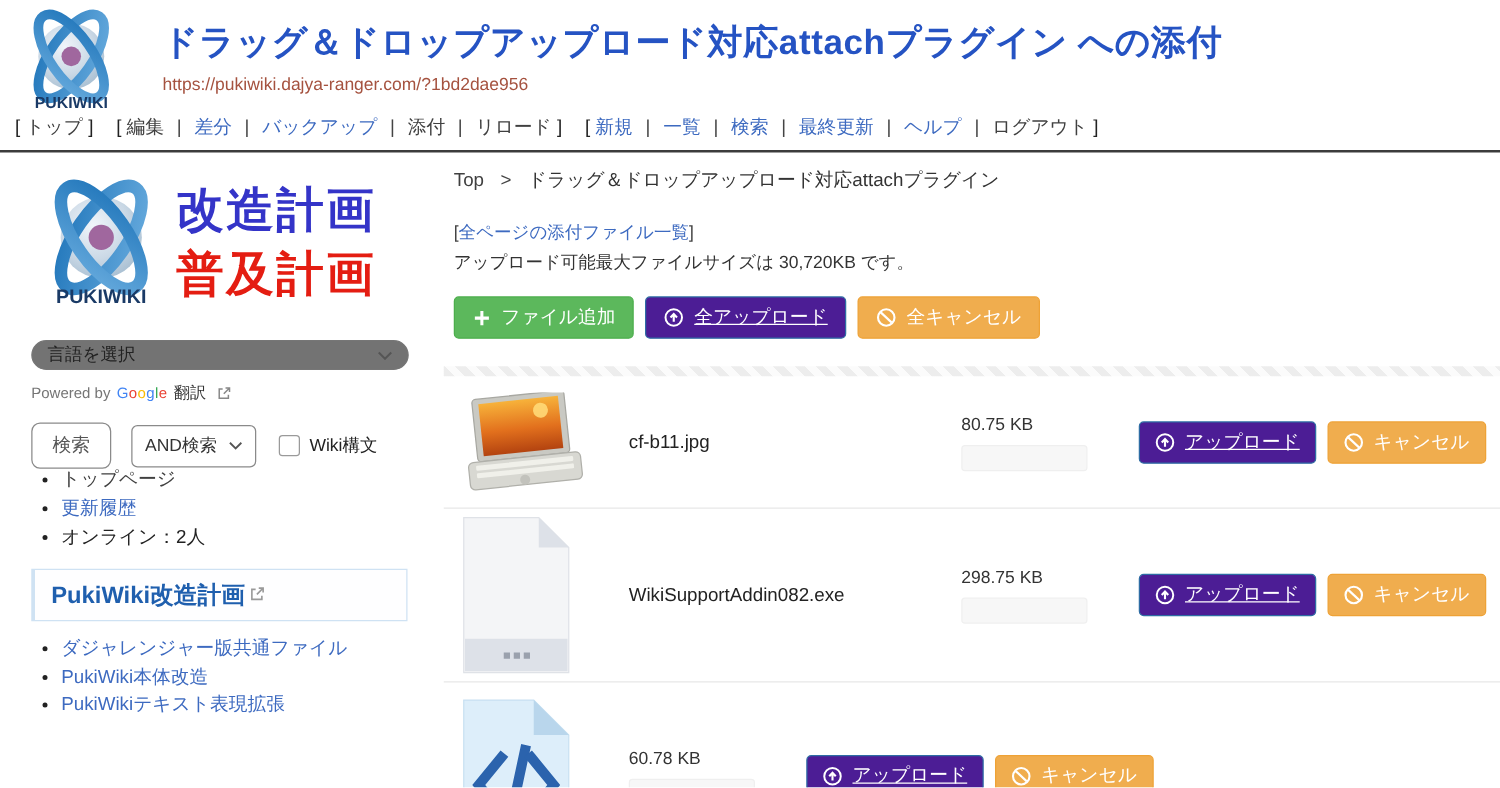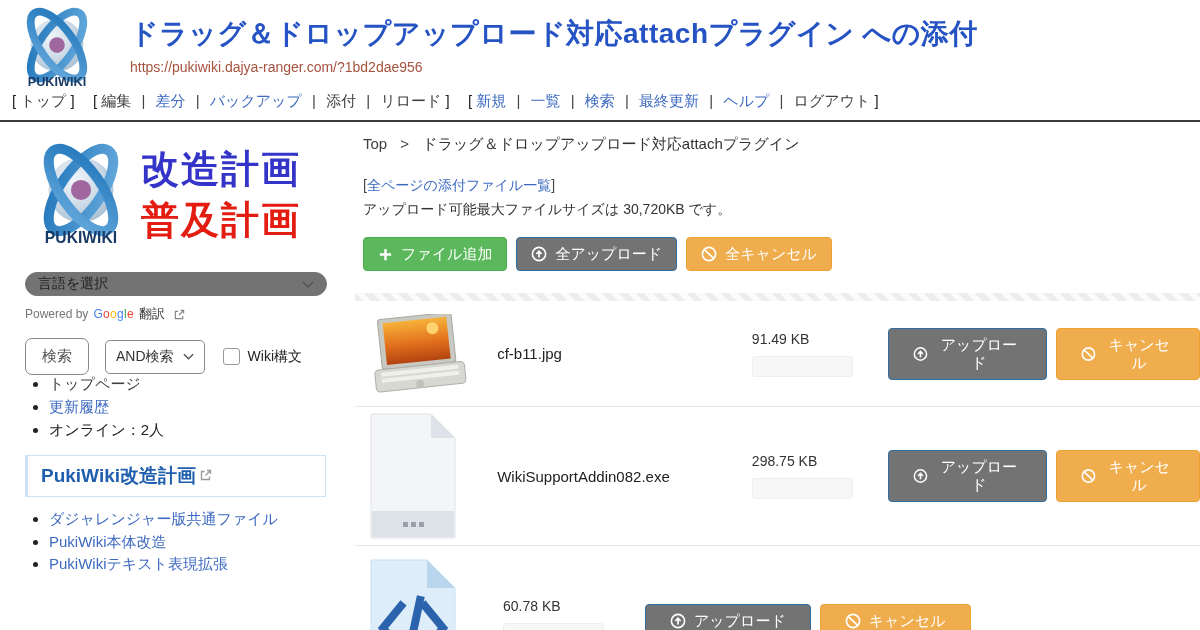--- a/index.html
+++ b/index.html
@@ -72,38 +72,38 @@
   .breadcrumb { padding-left:8px; font-size:15px; color:#333; }
   .breadcrumb .sep { margin:0 9px; color:#444; }
   .attach-link-row { margin-top:23px; padding-left:8px; font-size:14px; color:#444; }
   .max-size { margin-top:6px; padding-left:8px; font-size:14px; color:#333; }
 
   .action-row { margin-top:18px; padding-left:8px; display:flex; gap:9px; }
   .btn { display:inline-flex; align-items:center; gap:8px; color:#fff; font-size:15px;
     border-radius:4px; padding:7px 14px; cursor:pointer; border:1px solid transparent;
     font-family:inherit; line-height:1.2; }
   .btn-green  { background:#5cb85c; border-color:#4cae4c; }
-  .btn-blue   { background:#737373; border-color:#2e6da4; }
+  .btn-blue   { background:#4c1d95; border-color:#2e6da4;text-decoration:underline; }
   .btn-orange { background:#f0ad4e; border-color:#eea236; }
   .btn svg { display:block; }
 
   .dropzone-stripe { margin-top:22px; height:8px;
     background:repeating-linear-gradient(45deg,#ededed 0 6px,#fbfbfb 6px 12px); }
 
   .file-row { display:flex; align-items:center; border-bottom:1px solid #e7e7e7; }
   .row-1 { height:106px; }
   .row-2 { height:139px; }
   .row-3 { height:150px; }
   .cell-icon { width:148px; padding-left:10px; display:flex; align-items:center; }
   .cell-name { width:266px; font-size:15px; color:#222; }
   .cell-size { width:132px; }
   .size-text { font-size:14px; color:#333; margin-bottom:9px; }
   .progress { width:101px; height:21px; background:#f7f7f7; border:1px solid #efefef; border-radius:3px; }
   .cell-actions { display:flex; gap:9px; margin-left:10px; }
-  .btn-row { padding:7px 24px;align-items:center; }
+  .btn-row { padding:7px 12px;align-items:center; }
 </style>
 </head>
 <body>
 
 <div class="page">
 
   <div class="header">
     <svg class="logo-main" viewBox="0 0 100 88">
       <defs>
         <radialGradient id="sph" cx="40%" cy="35%" r="70%">
@@ -294,21 +294,21 @@
               <g fill="#f0f0ea">
                 <rect x="14" y="55" width="78" height="4" rx="1"></rect>
                 <rect x="14" y="61" width="78" height="4" rx="1"></rect>
               </g>
               <circle cx="52" cy="70" r="4" fill="#c2c2bc"></circle>
             </g>
           </svg>
         </div>
         <div class="cell-name">cf-b11.jpg</div>
         <div class="cell-size">
-          <div class="size-text">91.49 KB</div>
+          <div class="size-text">80.75 KB</div>
           <div class="progress"></div>
         </div>
         <div class="cell-actions">
           <button class="btn btn-blue btn-row">
             <svg width="16" height="16" viewBox="0 0 16 16">
               <circle cx="8" cy="8" r="6.6" fill="none" stroke="#fff" stroke-width="1.6"></circle>
               <path d="M8 11.4 V5.6 M5.4 8 L8 5.2 L10.6 8" fill="none" stroke="#fff" stroke-width="1.7"></path>
             </svg>
             <span>アップロード</span>
           </button>

